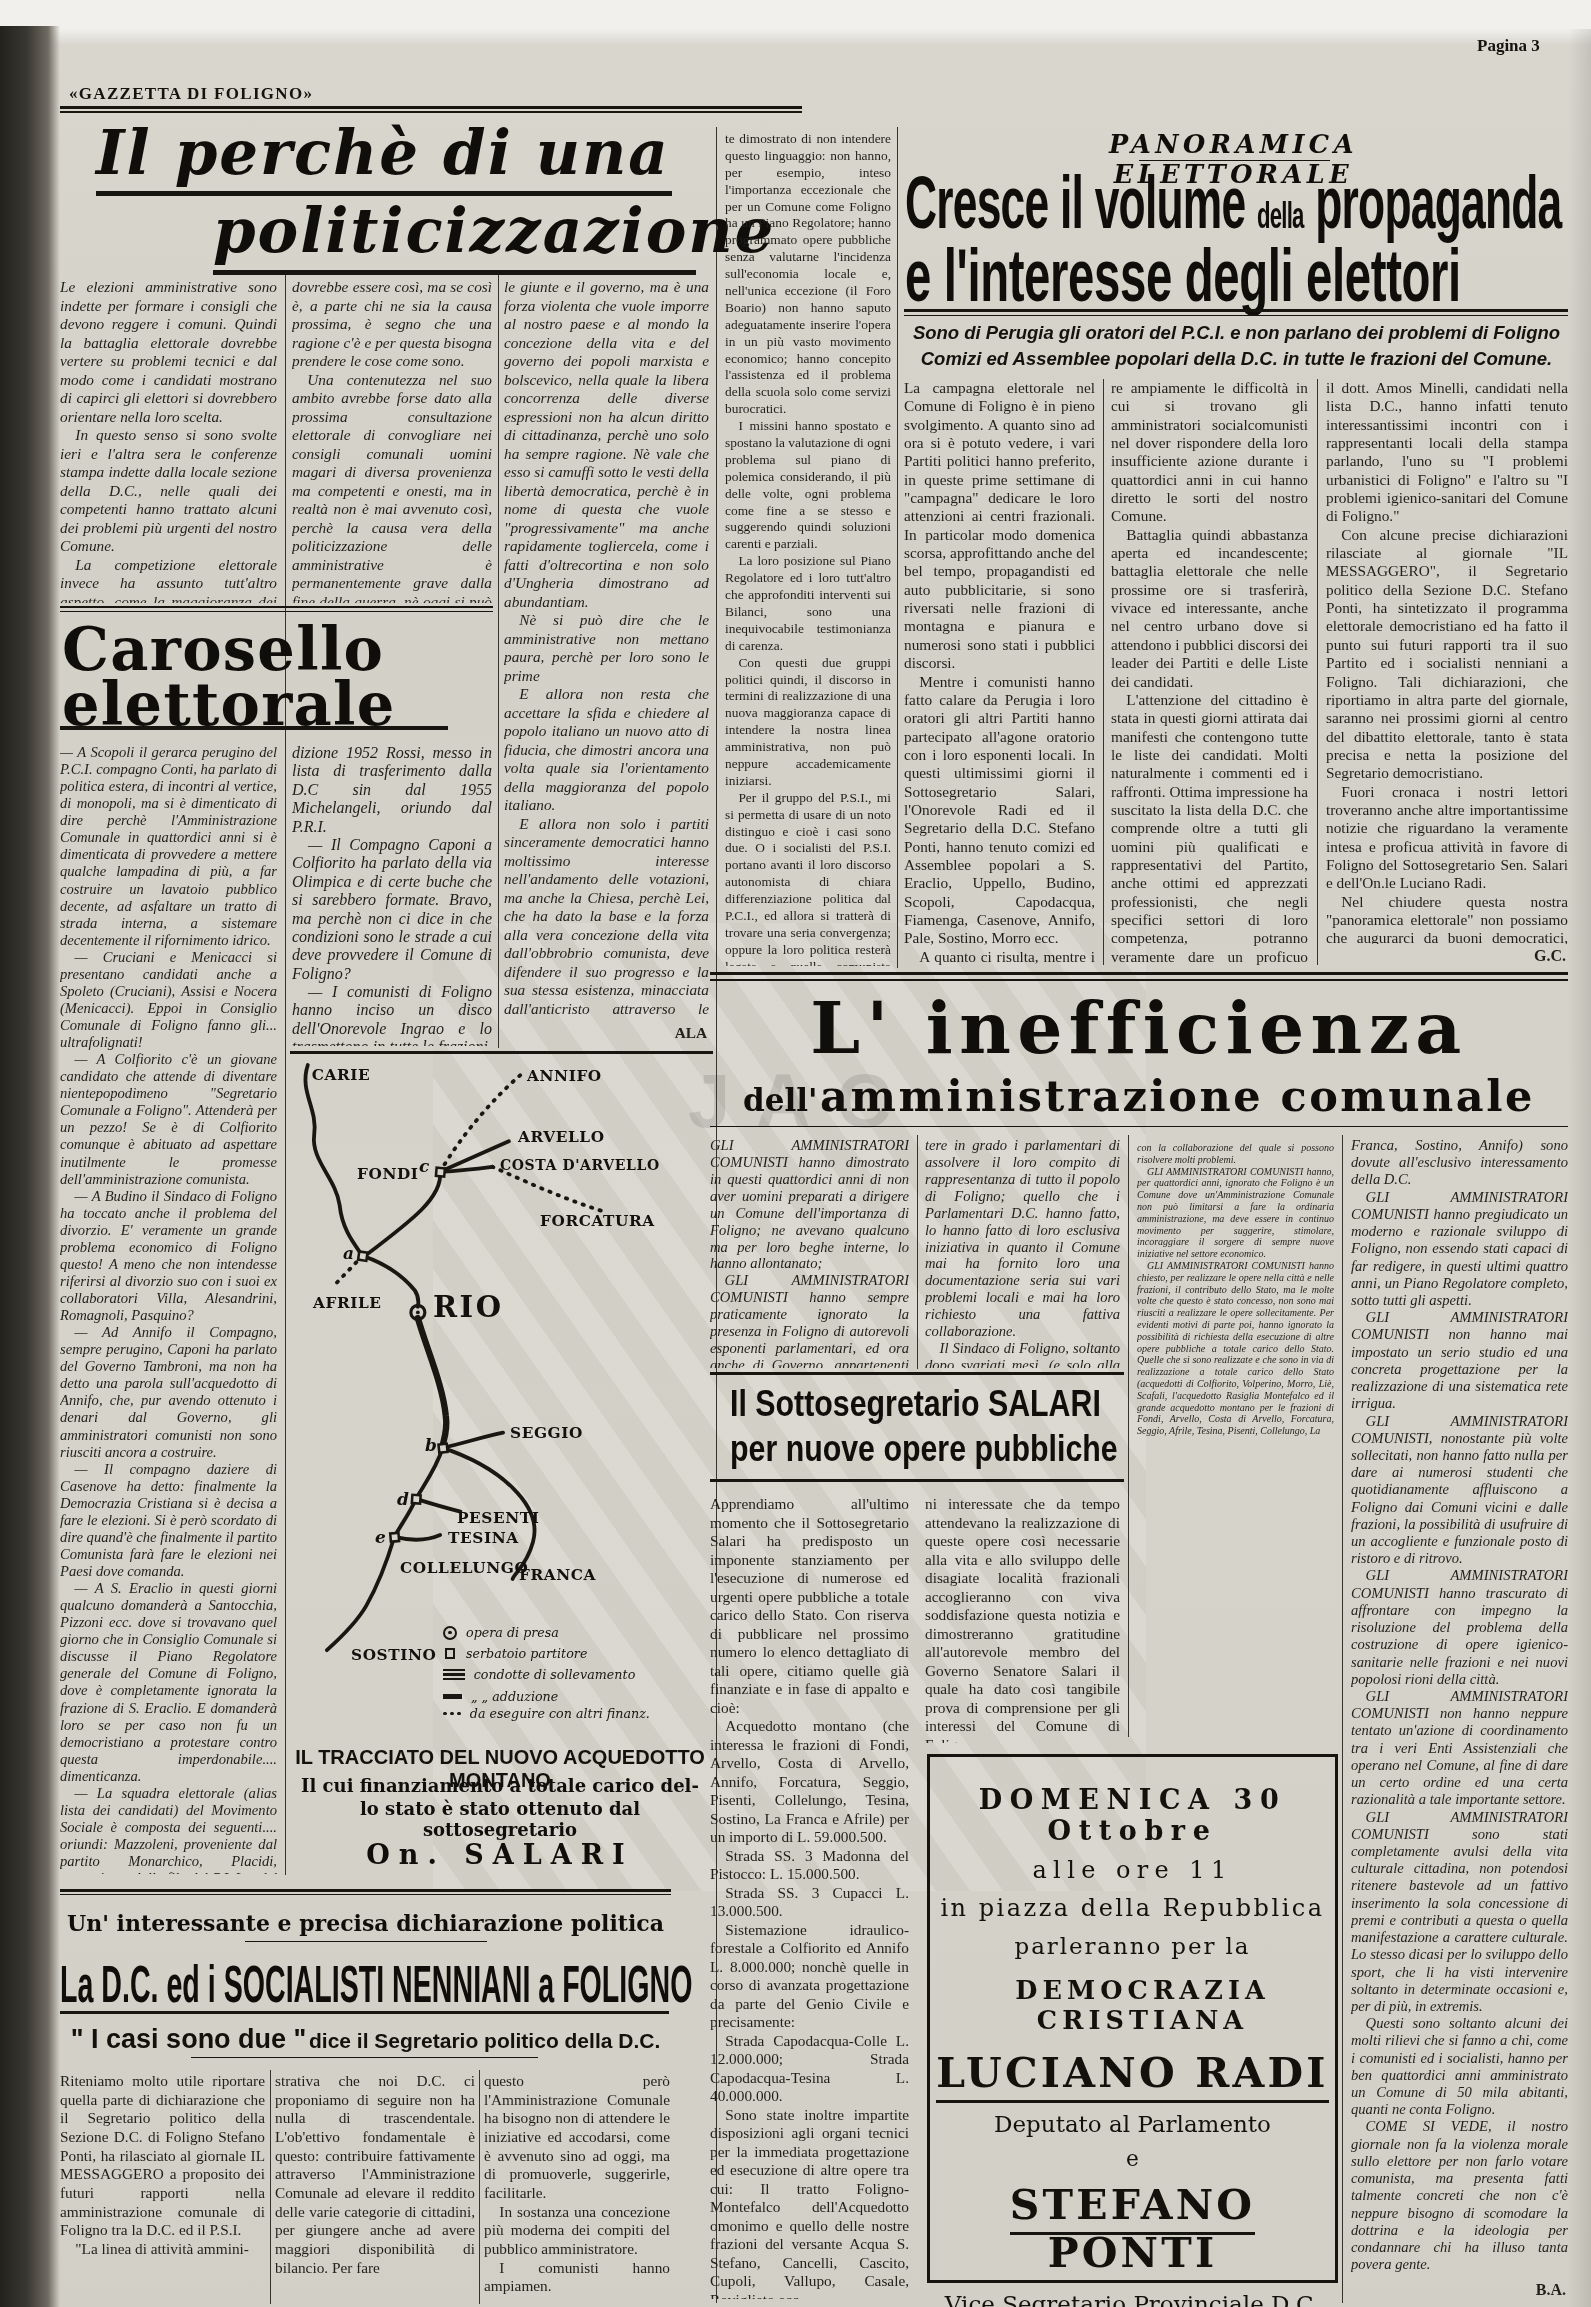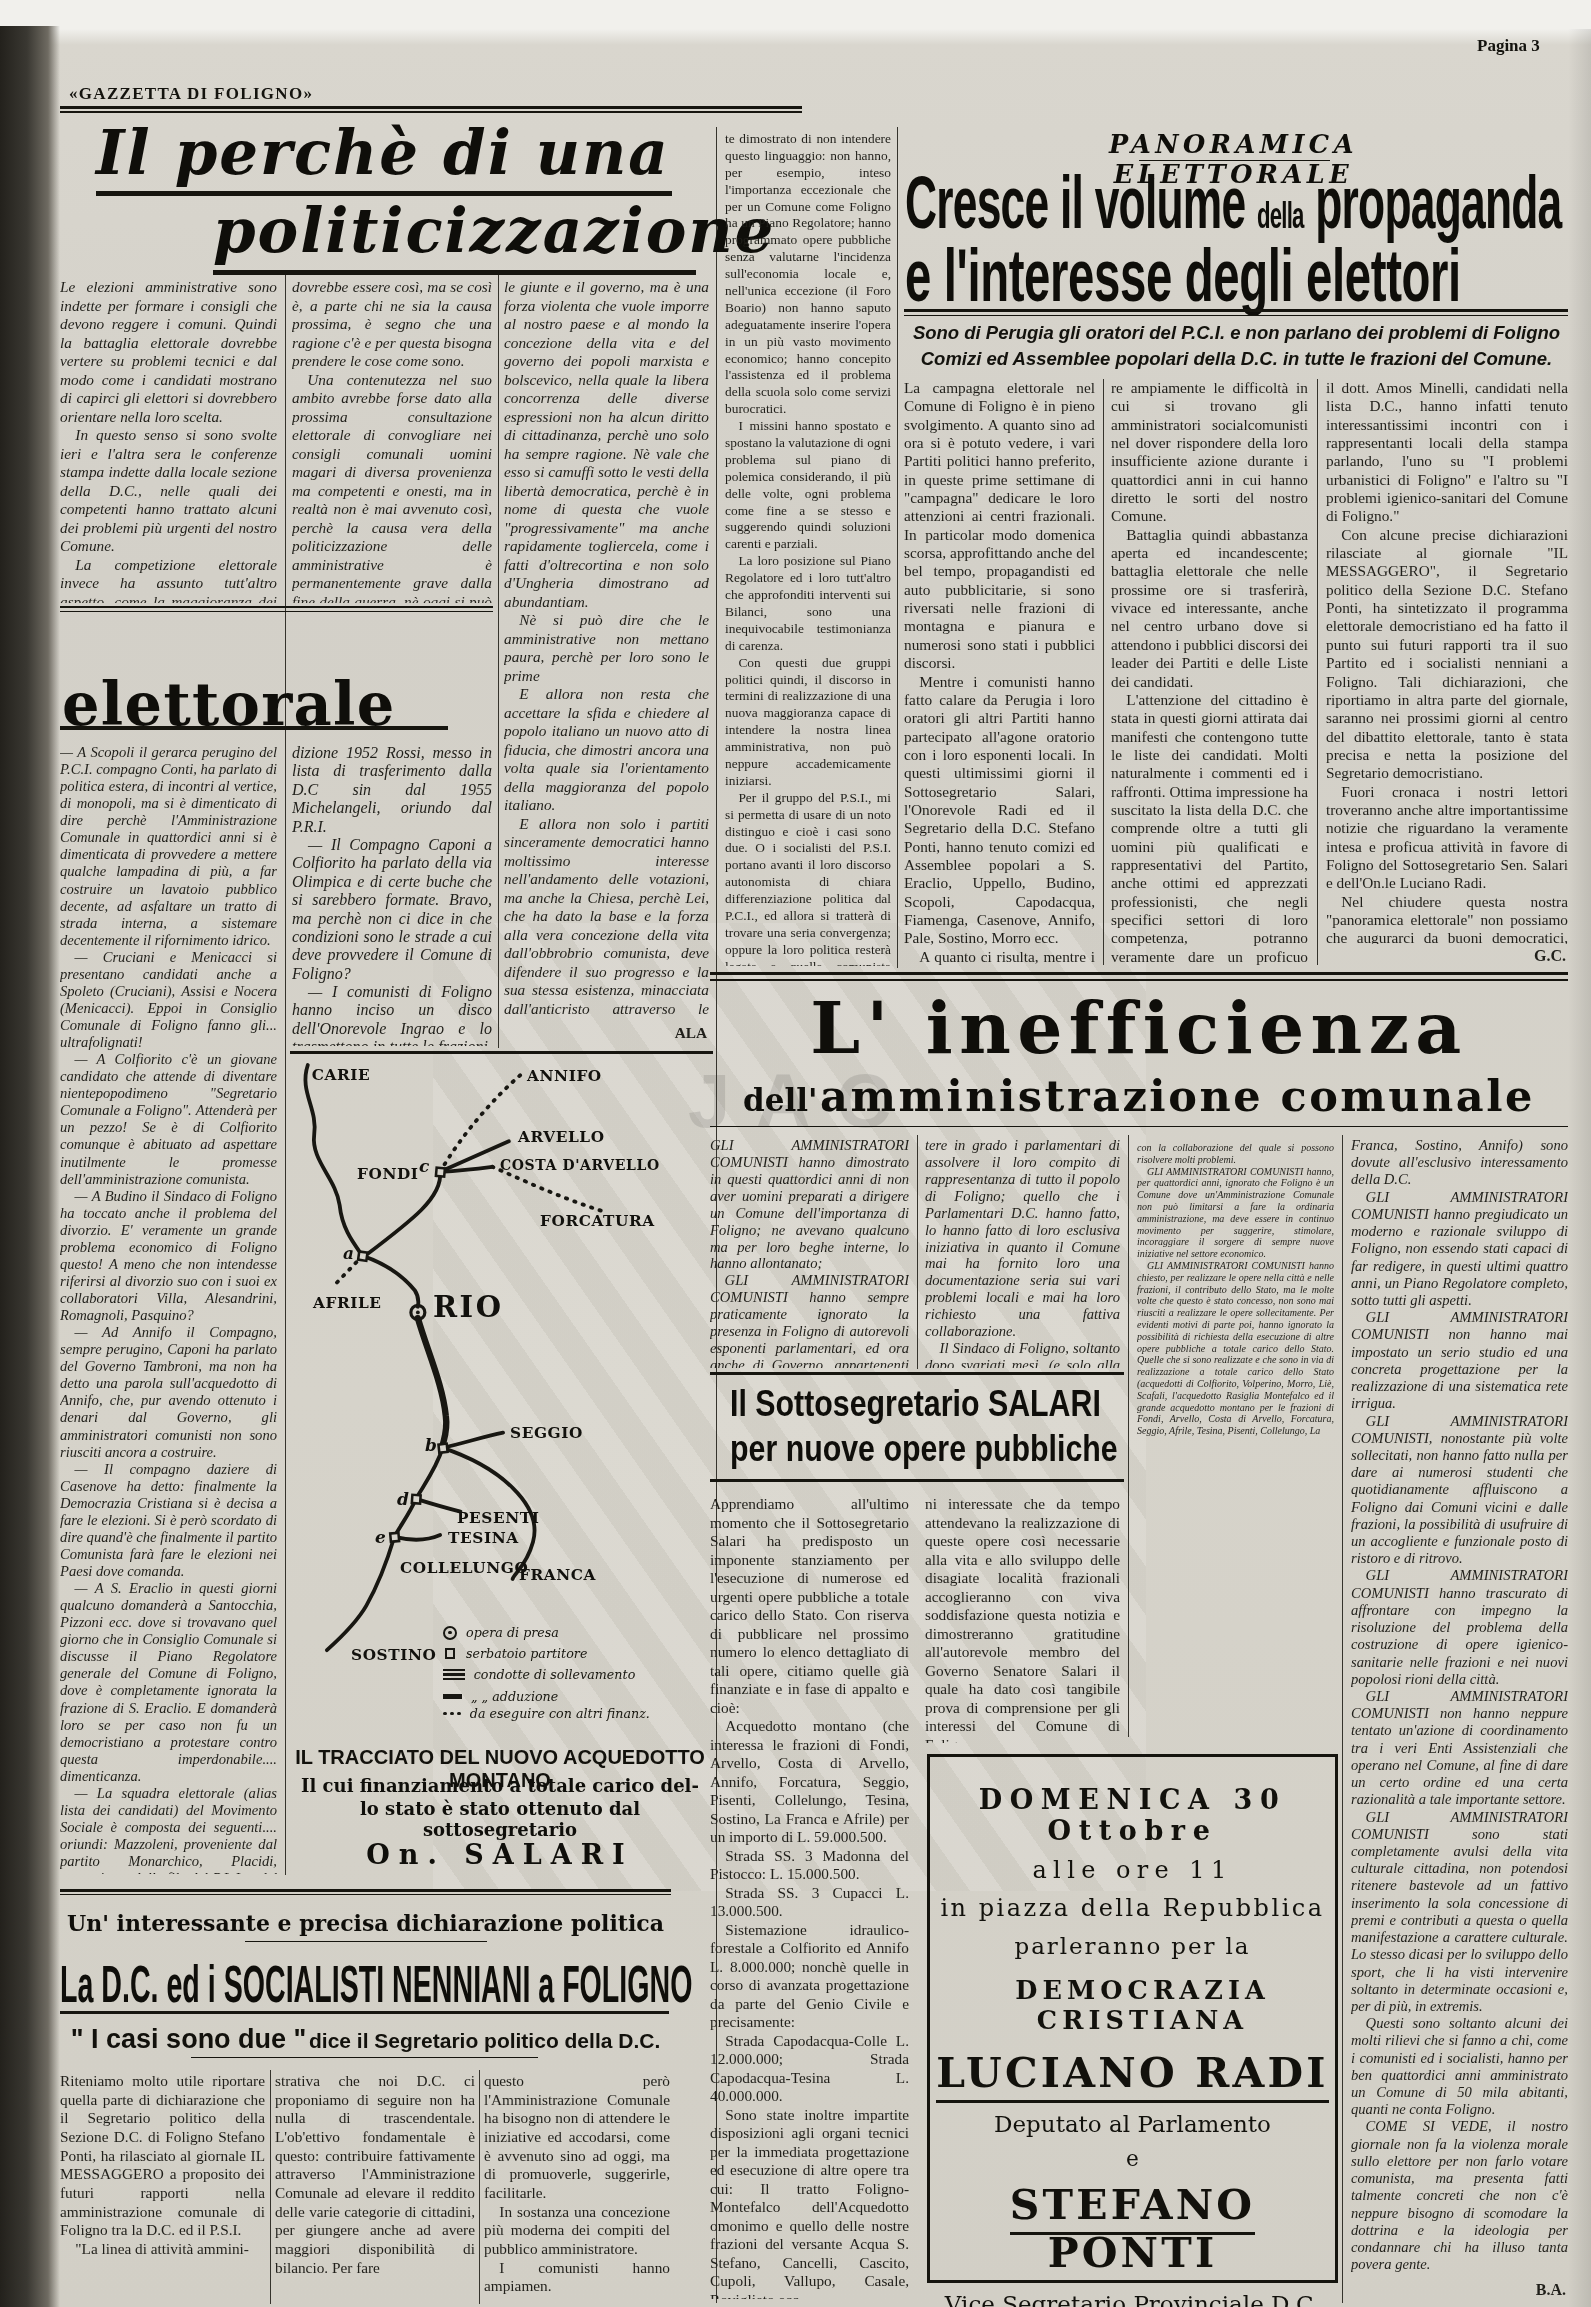--- a/index.html
+++ b/index.html
@@ -74,20 +74,21 @@
   <div class="sig" style="left:611px;top:1024px;width:96px;font-size:15.3px;">ALA</div>
   <div class="col" style="left:725px;top:131px;width:166px;height:835px;font-size:13.4px;line-height:1.26;">te dimostrato di non intendere questo linguaggio: non hanno, per esempio, inteso l'importanza eccezionale che per un Comune come Foligno ha un Piano Regolatore; hanno programmato opere pubbliche senza valutarne l'incidenza sull'economia locale e, nell'unica eccezione (il Foro Boario) non hanno saputo adeguatamente inserire l'opera in un più vasto movimento economico; hanno concepito l'assistenza ed il problema della scuola solo come servizi burocratici.
  I missini hanno spostato e spostano la valutazione di ogni problema sul piano di polemica considerando, il più delle volte, ogni problema come fine a se stesso e suggerendo quindi soluzioni carenti e parziali.
  La loro posizione sul Piano Regolatore ed i loro tutt'altro che approfonditi interventi sui Bilanci, sono una inequivocabile testimonianza di carenza.
  Con questi due gruppi politici quindi, il discorso in termini di realizzazione di una nuova maggioranza capace di intendere la nostra linea amministrativa, non può neppure accademicamente iniziarsi.
  Per il gruppo del P.S.I., mi si permetta di usare di un noto distinguo e cioè i casi sono due. O i socialisti del P.S.I. portano avanti il loro discorso autonomista di chiara differenziazione politica dal P.C.I., ed allora si tratterà di trovare una seria convergenza; oppure la loro politica resterà legata a quella comunista attuata sino ad ora insieme ai comunisti, ed allora il colloquio non solo non si inizia, ma riprenderà più decisa che mai la polemica".</div>
 
   <div class="hr" style="left:60px;top:606px;width:433px;height:1.9px;"></div>
   <div class="hr" style="left:60px;top:611px;width:433px;height:1.3px;"></div>
 
+  <div class="abs serifhead" style="left:62px;top:615px;font-size:59px;letter-spacing:1.3px;">Carosello</div>
   <div class="abs serifhead" style="left:62px;top:670px;font-size:59px;letter-spacing:1.3px;">elettorale</div>
   <div class="hr" style="left:60px;top:726px;width:388px;height:3.8px;"></div>
 
   <div class="col it" style="left:60px;top:744px;width:217px;height:1130px;font-size:14.6px;line-height:1.17;">— A Scopoli il gerarca perugino del P.C.I. compagno Conti, ha parlato di politica estera, di incontri al vertice, di monopoli, ma si è dimenticato di dire perchè l'Amministrazione Comunale in quattordici anni si è dimenticata di provvedere a mettere qualche lampadina di più, a far costruire un lavatoio pubblico decente, ad asfaltare un tratto di strada interna, a sistemare decentemente il rifornimento idrico.
  — Cruciani e Menicacci si presentano candidati anche a Spoleto (Cruciani), Assisi e Nocera (Menicacci). Eppoi in Consiglio Comunale di Foligno fanno gli... ultrafolignati!
  — A Colfiorito c'è un giovane candidato che attende di diventare nientepopodimeno "Segretario Comunale a Foligno". Attenderà per un pezzo! Se è di Colfiorito comunque è abituato ad aspettare inutilmente le promesse dell'amministrazione comunista.
  — A Budino il Sindaco di Foligno ha toccato anche il problema del divorzio. E' veramente un grande problema economico di Foligno questo! A meno che non intendesse riferirsi al divorzio suo con i suoi ex collaboratori Villa, Alesandrini, Romagnoli, Pasquino?
  — Ad Annifo il Compagno, sempre perugino, Caponi ha parlato del Governo Tambroni, ma non ha detto una parola sull'acquedotto di Annifo, che, pur avendo ottenuto i denari dal Governo, gli amministratori comunisti non sono riusciti ancora a costruire.
  — Il compagno daziere di Casenove ha detto: finalmente la Democrazia Cristiana si è decisa a fare le elezioni. Si è però scordato di dire quand'è che finalmente il partito Comunista farà fare le elezioni nei Paesi dove comanda.
  — A S. Eraclio in questi giorni qualcuno domanderà a Santocchia, Pizzoni ecc. dove si trovavano quel giorno che in Consiglio Comunale si discusse il Piano Regolatore generale del Comune di Foligno, dove è completamente ignorata la frazione di S. Eraclio. E domanderà loro se per caso non fu un democristiano a protestare contro questa imperdonabile.... dimenticanza.

